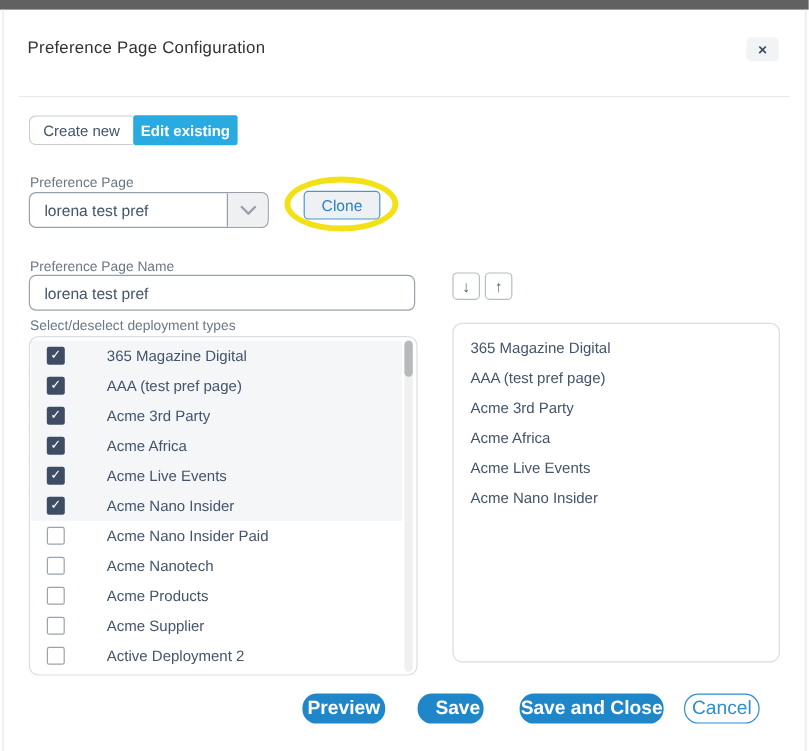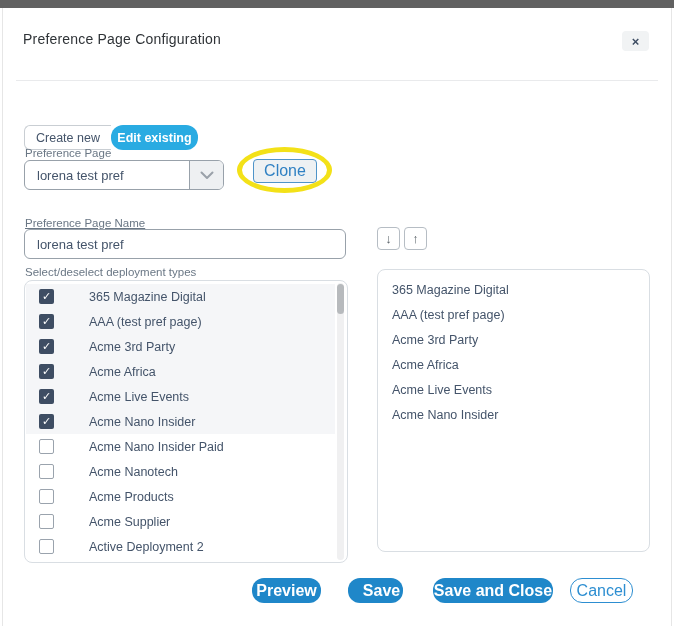--- a/index.html
+++ b/index.html
@@ -14,43 +14,43 @@
   .title { position:absolute; left:23px; top:31px; font-size:14px; color:#2f3337; letter-spacing:0.2px; }
   .close-btn { position:absolute; left:622px; top:31px; width:27px; height:20px;
                background:#f1f3f4; border-radius:4px; display:flex; align-items:center;
                justify-content:center; cursor:pointer; }
   .close-btn span { font-size:13px; font-weight:bold; color:#3e4d63; line-height:1; }
 
   .divider { position:absolute; left:16px; top:80px; width:642px; height:1px; background:#e9eaec; }
 
   .tabs { position:absolute; left:24px; top:96px; height:25px; display:flex; }
   .tab { height:25px; width:87px; font-size:12.5px; display:flex; align-items:center;
-         justify-content:center; cursor:pointer;margin-top:29px; }
+         justify-content:center; cursor:pointer; }
   .tab.inactive { background:#fff; border:1px solid #c9ced3; border-right:none;
                   border-radius:6px 0 0 6px; color:#44546a; }
-  .tab.active { background:#29abe2; border-radius:12px; color:#fff; font-weight:bold; }
+  .tab.active { background:#29abe2; border-radius:2px; color:#fff; font-weight:bold; }
 
   .field-label { position:absolute; font-size:11.5px; color:#6a7785; }
   .lbl-pref { left:25px; top:147px; }
-  .lbl-name { left:25px; top:217px;text-decoration:underline; }
+  .lbl-name { left:25px; top:217px; }
   .lbl-select { left:25px; top:266px; }
   .lbl-order { left:378px; top:256px; }
 
   .dropdown { position:absolute; left:24px; top:160px; width:200px; height:30px;
               border:1px solid #98a1aa; border-radius:6px; background:#fff;
               display:flex; align-items:center; cursor:pointer; overflow:hidden; }
   .dropdown .value { flex:1; padding-left:12px; font-size:13px; color:#44546a; }
   .dropdown .chev-zone { width:34px; height:100%; background:#eef0f2;
               border-left:1px solid #98a1aa; display:flex; align-items:center; justify-content:center; }
 
   .annotation { position:absolute; left:237px; top:147px; width:95px; height:46px;
                 border:5px solid #f3e118; border-radius:50%; pointer-events:none; }
   .clone-btn { position:absolute; left:253px; top:159px; width:64px; height:24px;
                background:#eef1f3; border:1px solid #4f94c9; border-radius:4px;
-               font-size:16px; color:#2f80c3; display:flex; align-items:center;
+               font-size:13px; color:#2f80c3; display:flex; align-items:center;
                justify-content:center; cursor:pointer; }
 
   .name-input { position:absolute; left:24px; top:229px; width:322px; height:30px;
                 border:1px solid #98a1aa; border-radius:6px; padding-left:12px;
                 font-size:13px; color:#44546a; font-family:"Liberation Sans", sans-serif;
                 background:#fff; outline:none; }
 
   .move-btn { position:absolute; top:227px; width:23px; height:23px; background:#fff;
               border:1px solid #b6bdc4; border-radius:4px; font-size:13px; font-weight:bold;
               color:#5a6268; display:flex; align-items:center; justify-content:center; cursor:pointer; }

